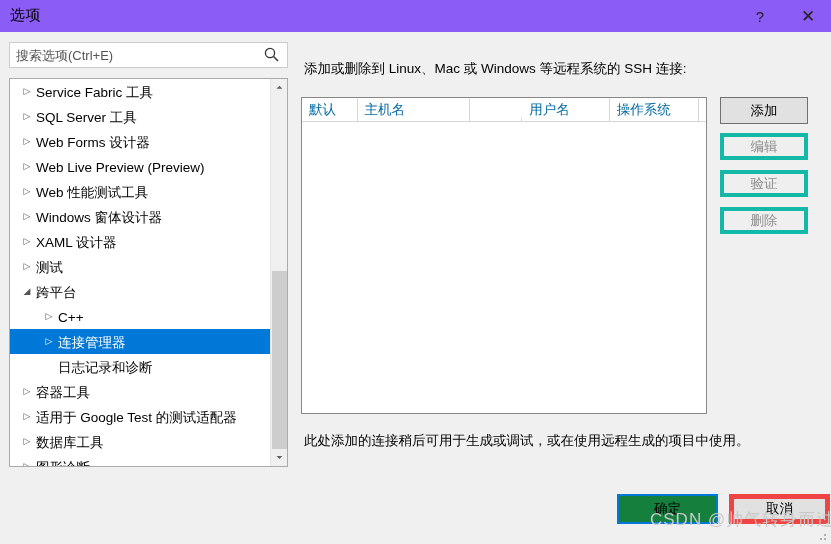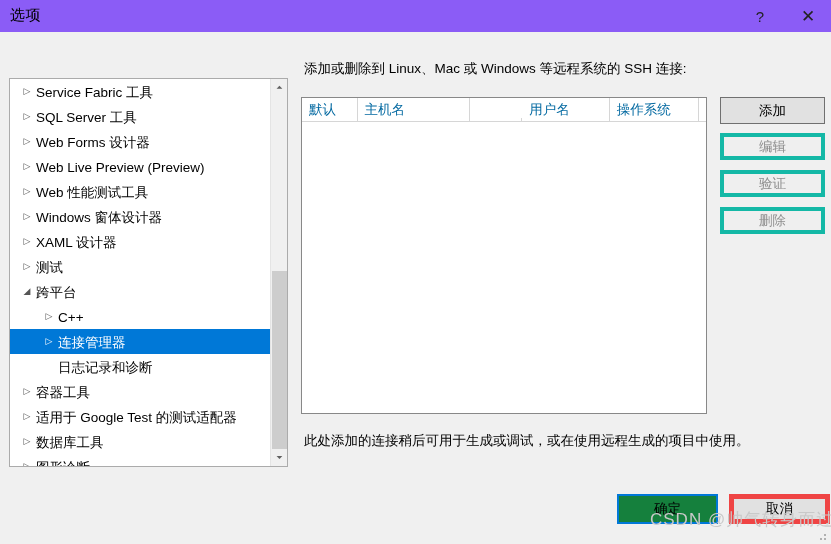--- a/index.html
+++ b/index.html
@@ -120,21 +120,21 @@
     border-right:1px solid #D6D6D6;
     white-space:nowrap;overflow:hidden;
   }
   .lv-body{
     position:absolute;left:0;top:24px;width:404px;height:291px;
     background:#FFFFFF;
   }
 
   
   .sidebtn{
-    position:absolute;left:720px;width:105px;height:27px;
+    position:absolute;left:720px;width:88px;height:27px;
     background:#E1E1E1;border:1px solid #ADADAD;
     font-family:Liberation Mono, monospace;
     font-size:13.5px;color:#000;
     display:flex;align-items:center;justify-content:center;
     box-sizing:border-box;cursor:default;
   }
   .sidebtn.primary{border:1px solid #707070;background:#E1E1E1;}
   .sidebtn.disabled{color:#8D8D8D;background:#EFEFEF;border:4px solid #14b8a6;}
   .b-add{top:97px;}
   .b-edit{top:133px;}
@@ -179,20 +179,29 @@
 <body>
 
 <div class="dialog">
 
   <div class="titlebar">
     <div class="title-text">选项</div>
     <div class="tb-btn tb-help">?</div>
     <div class="tb-btn tb-close">✕</div>
   </div>
 
+  <div class="searchbox">
+    <input type="text" value="" placeholder="搜索选项(Ctrl+E)" style="">
+    <span class="search-icon">
+      <svg width="20" height="18" viewBox="0 0 20 18">
+        <circle cx="8" cy="7" r="4.6" fill="none" stroke="#333" stroke-width="1.3"></circle>
+        <line x1="11.5" y1="10.5" x2="16" y2="15" stroke="#333" stroke-width="1.4"></line>
+      </svg>
+    </span>
+  </div>
 
   <div class="treepanel">
     <div class="treelist" id="treelist">
         <div class="tnode lvl1"><span class="arrow">▷</span><span class="lbl">Service Fabric 工具</span></div>
         <div class="tnode lvl1"><span class="arrow">▷</span><span class="lbl">SQL Server 工具</span></div>
         <div class="tnode lvl1"><span class="arrow">▷</span><span class="lbl">Web Forms 设计器</span></div>
         <div class="tnode lvl1"><span class="arrow">▷</span><span class="lbl">Web Live Preview (Preview)</span></div>
         <div class="tnode lvl1"><span class="arrow">▷</span><span class="lbl">Web 性能测试工具</span></div>
         <div class="tnode lvl1"><span class="arrow">▷</span><span class="lbl">Windows 窗体设计器</span></div>
         <div class="tnode lvl1"><span class="arrow">▷</span><span class="lbl">XAML 设计器</span></div>

